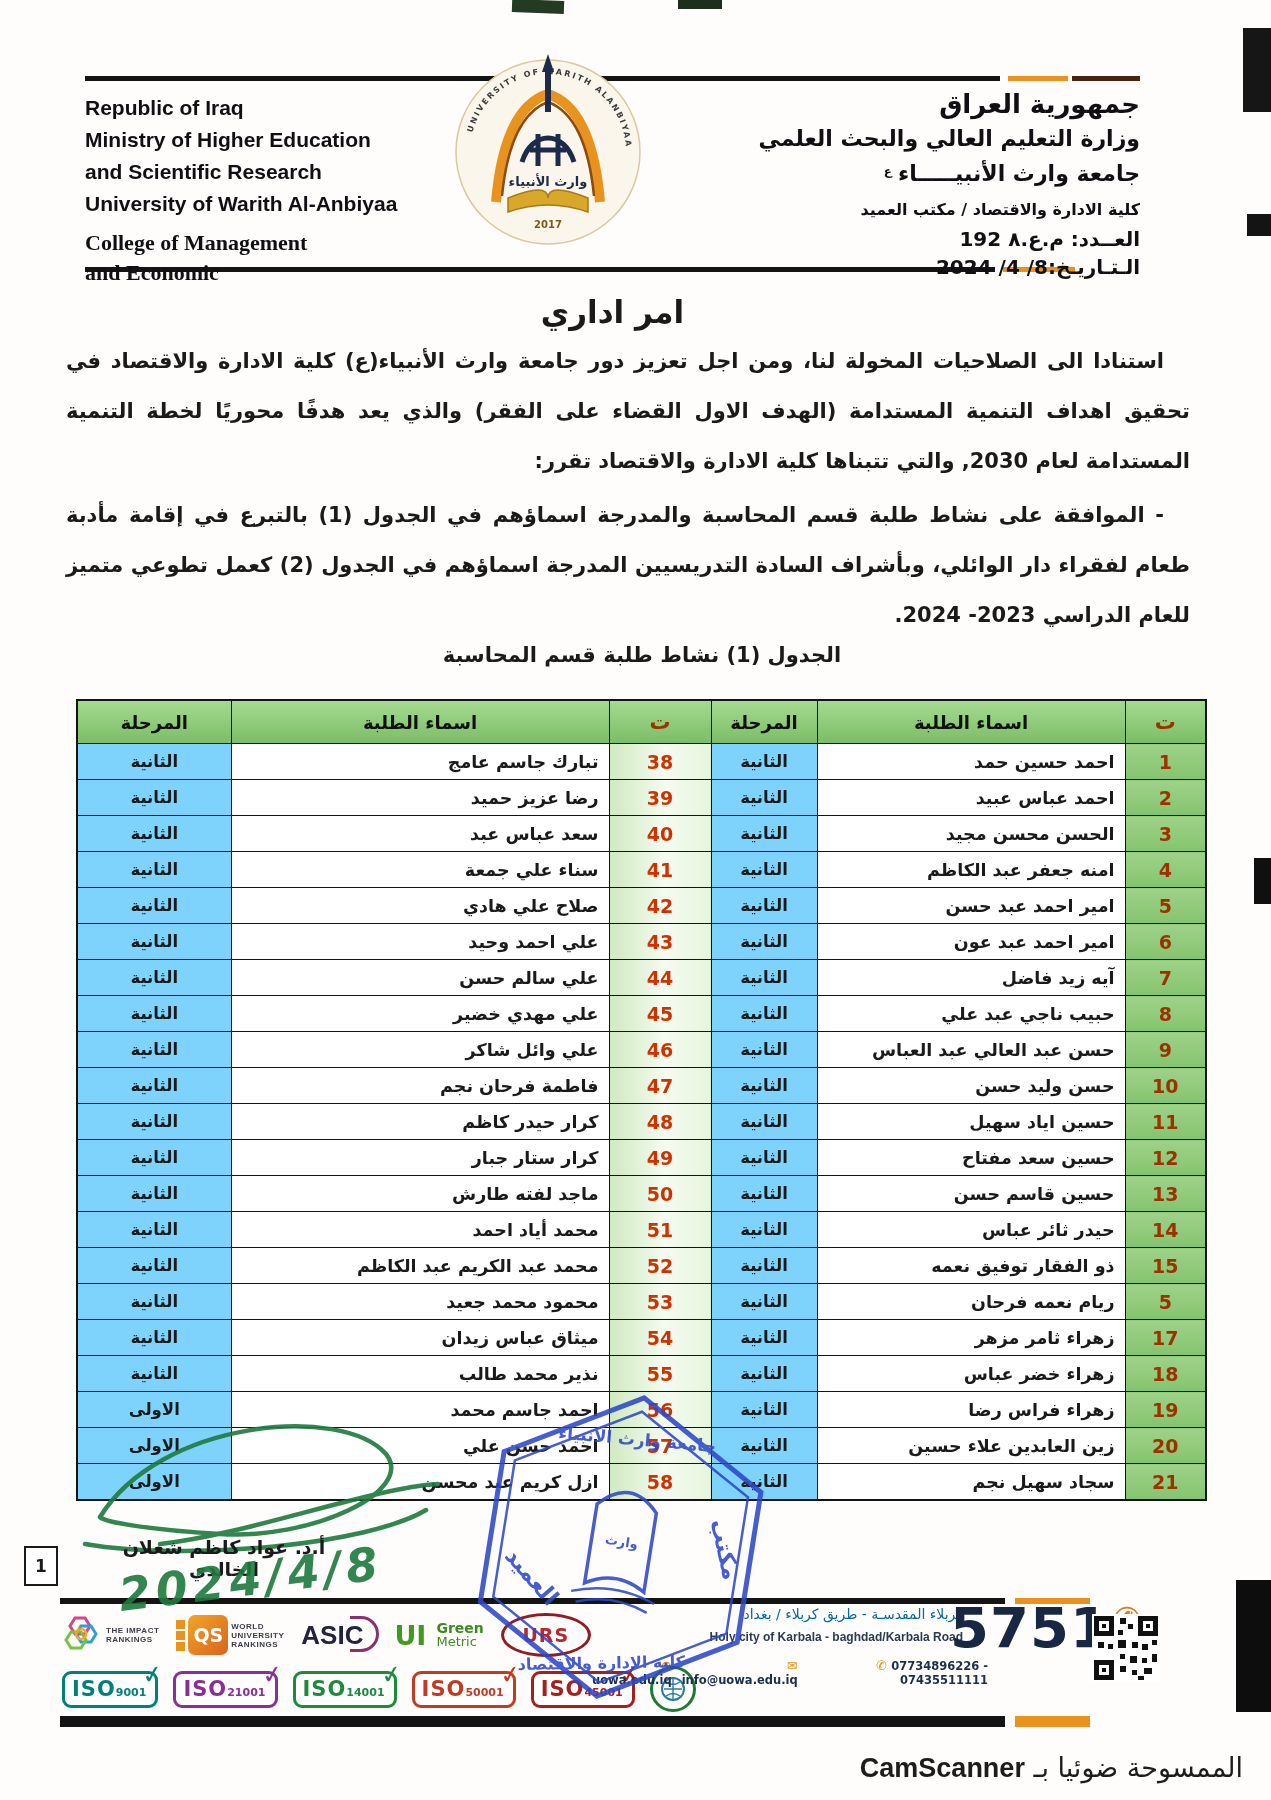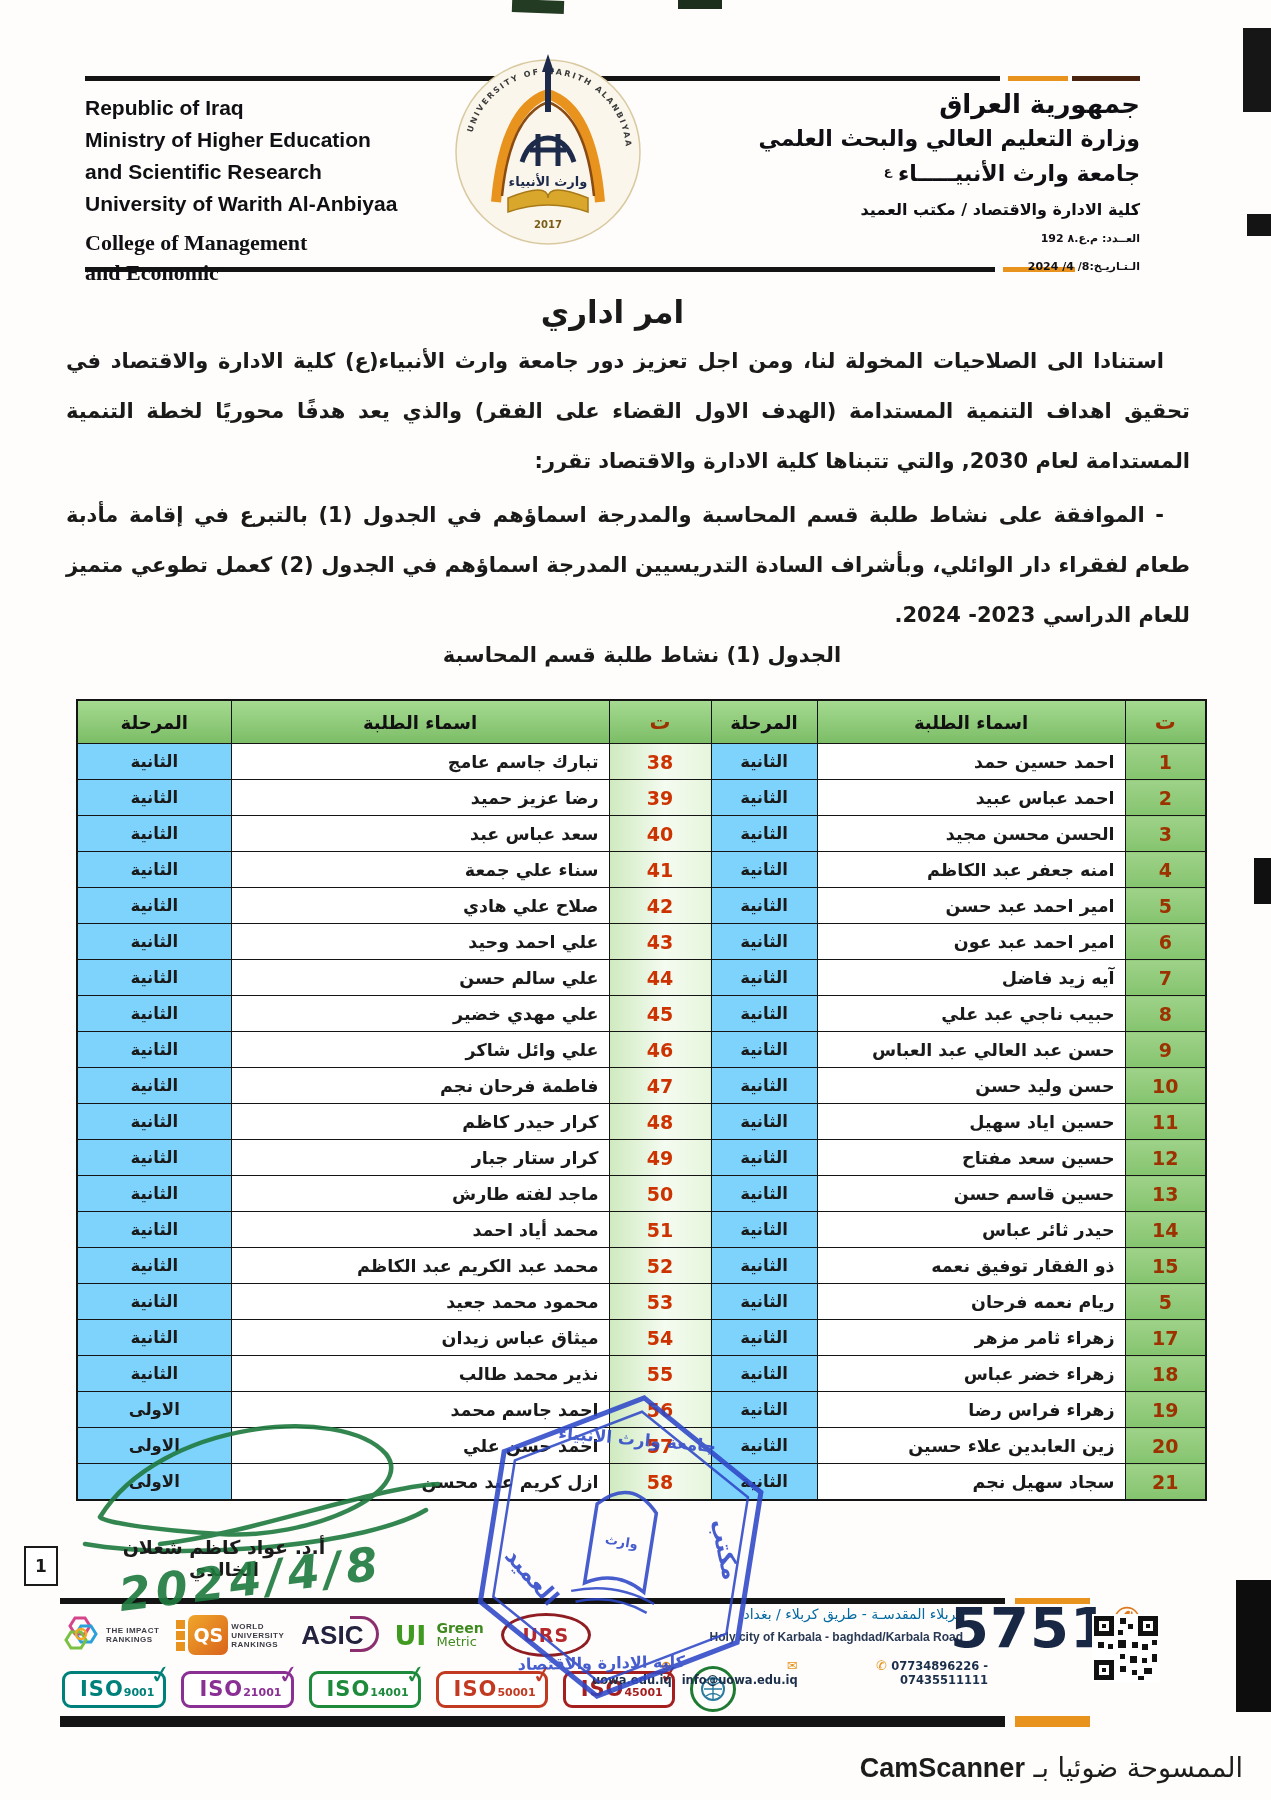--- a/index.html
+++ b/index.html
@@ -14,21 +14,21 @@
   .rule.brown{background:#4a2410;}
   .hdr-en{left:85px;top:92px;width:380px;line-height:32px;color:#101014;}
   .hdr-en .l{font-family:"Liberation Sans",sans-serif;font-weight:bold;font-size:21px;}
   .hdr-en .serif{font-family:"Liberation Serif",serif;font-size:22px;line-height:30px;}
   .hdr-en .gap{height:8px;}
   .hdr-ar{right:131px;top:86px;width:440px;direction:rtl;text-align:right;color:#101014;}
   .hdr-ar .a1{font-size:26px;font-weight:bold;line-height:36px;}
   .hdr-ar .a2{font-size:22px;font-weight:bold;line-height:34px;}
   .hdr-ar .a3{font-size:22px;font-weight:bold;line-height:36px;}
   .hdr-ar .a4{font-size:16px;font-weight:bold;line-height:30px;}
-  .hdr-ar .num{font-size:11px;font-weight:bold;line-height:28px;}
+  .hdr-ar .num{font-size:20px;font-weight:bold;line-height:28px;}
   .honor{display:inline-block;font-size:12px;font-weight:bold;transform:translateY(-6px);margin-right:6px;}
   
   .logo{left:452px;top:46px;width:192px;height:202px;}
   
   .doc-title{left:85px;top:294px;width:1055px;text-align:center;font-size:31px;font-weight:bold;direction:rtl;}
   .body-text{left:66px;top:336px;width:1124px;direction:rtl;text-align:justify;font-size:21px;font-weight:bold;line-height:50px;}
   .body-text p{margin:0 0 4px 0;text-indent:26px;}
   .tbl-caption{left:76px;top:643px;width:1132px;text-align:center;font-size:21px;font-weight:bold;direction:rtl;}
   
   .tbl-wrap{left:76px;top:699px;}
@@ -54,21 +54,21 @@
   .qs-box{width:40px;height:40px;border-radius:7px;background:linear-gradient(135deg,#f0a62a,#d9641c);color:#fff;font-weight:bold;font-size:19px;display:flex;align-items:center;justify-content:center;}
   .qs-sq{width:9px;height:9px;background:#e8931d;margin:2px 0;}
   .asic{font-family:"Liberation Sans",sans-serif;font-weight:bold;font-size:26px;color:#23233f;position:relative;}
   .asic .arc{position:absolute;right:-16px;top:-4px;width:26px;height:30px;border:3px solid #8c2f6e;border-left:none;border-radius:0 18px 18px 0;}
   .ui-badge{font-weight:bold;font-size:27px;color:#3f9a1f;}
   .ui-badge span{color:#e8c41d;}
   .ui-lines{font-weight:bold;color:#3f8a1f;font-size:14px;line-height:14px;}
   .ui-lines .m{font-weight:normal;font-size:13px;}
   .urs{width:84px;height:38px;border:3.5px solid #8f1d22;border-radius:50%;display:flex;align-items:center;justify-content:center;font-weight:bold;font-size:19px;color:#b5292e;letter-spacing:1px;}
   .iso-row{left:62px;top:1666px;display:flex;align-items:center;gap:15px;z-index:2;}
-  .iso-badge{position:relative;border:3px solid;border-radius:9px;padding:3px 9px 4px 15px;font-weight:bold;font-size:21px;background:#fff;letter-spacing:1px;}
+  .iso-badge{position:relative;border:3px solid;border-radius:9px;padding:3px 9px 4px 7px;font-weight:bold;font-size:21px;background:#fff;letter-spacing:1px;}
   .iso-badge .sub{font-size:11px;letter-spacing:0;}
   .iso-badge .chk{position:absolute;top:-14px;right:-9px;font-size:25px;transform:rotate(-8deg);}
   .iso-1{border-color:#00807a;color:#00807a;}
   .iso-2{border-color:#8a2f93;color:#8a2f93;}
   .iso-3{border-color:#1e8a3c;color:#1e8a3c;}
   .iso-4{border-color:#c23a22;color:#c23a22;}
   .iso-5{border-color:#a61f1f;color:#a61f1f;}
   .emblem{width:40px;height:40px;border:3px solid #1f7a34;border-radius:50%;display:flex;align-items:center;justify-content:center;}
   .addr-ar{left:615px;top:1606px;width:348px;direction:rtl;text-align:right;font-size:14px;font-weight:normal;color:#0369a1;z-index:2;}
   .addr-en{left:615px;top:1630px;width:348px;text-align:right;font-family:"Liberation Sans",sans-serif;font-size:12px;font-weight:bold;color:#2a3a55;z-index:2;}

